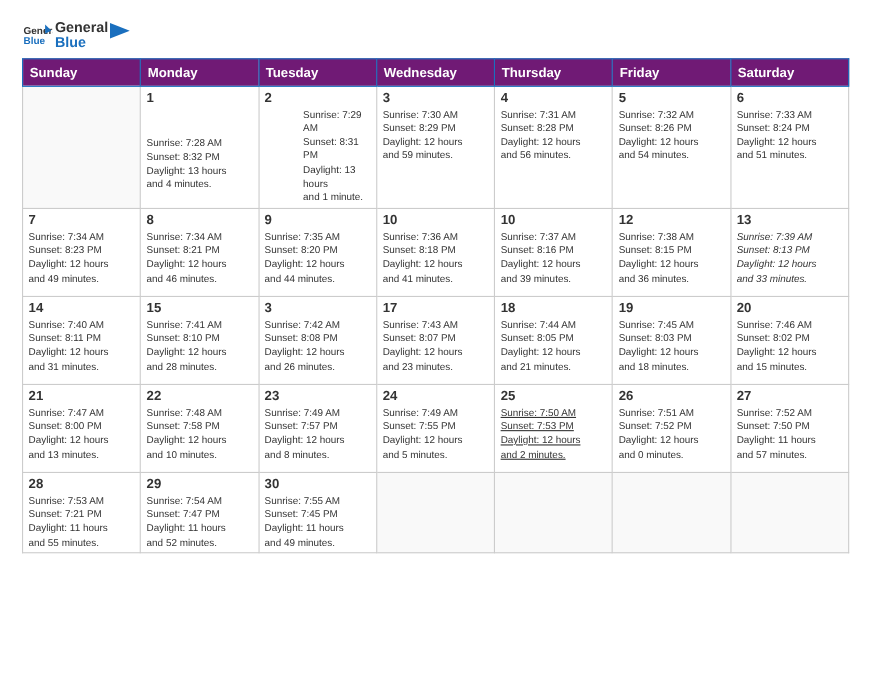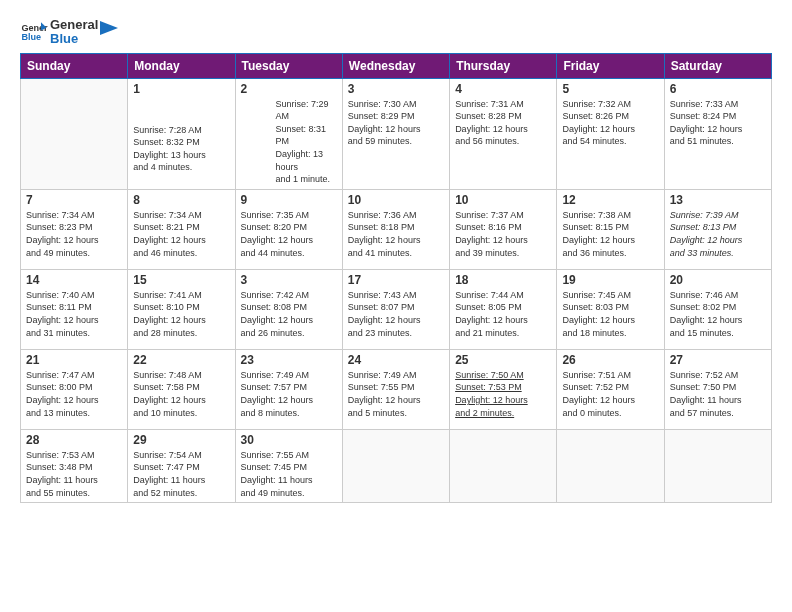--- a/index.html
+++ b/index.html
@@ -320,21 +320,21 @@
             <div class="day-info" style="white-space: pre-line;">Sunrise: 7:52 AM
 Sunset: 7:50 PM
 Daylight: 11 hours
 and 57 minutes.</div>
           </td>
         </tr>
         <tr class="last-row">
           <td>
             <span class="day-number">28</span>
             <div class="day-info" style="white-space: pre-line;">Sunrise: 7:53 AM
-Sunset: 3:48 PM
+Sunset: 7:21 PM
 Daylight: 11 hours
 and 55 minutes.</div>
           </td>
           <td>
             <span class="day-number">29</span>
             <div class="day-info" style="white-space: pre-line;">Sunrise: 7:54 AM
 Sunset: 7:47 PM
 Daylight: 11 hours
 and 52 minutes.</div>
           </td>

